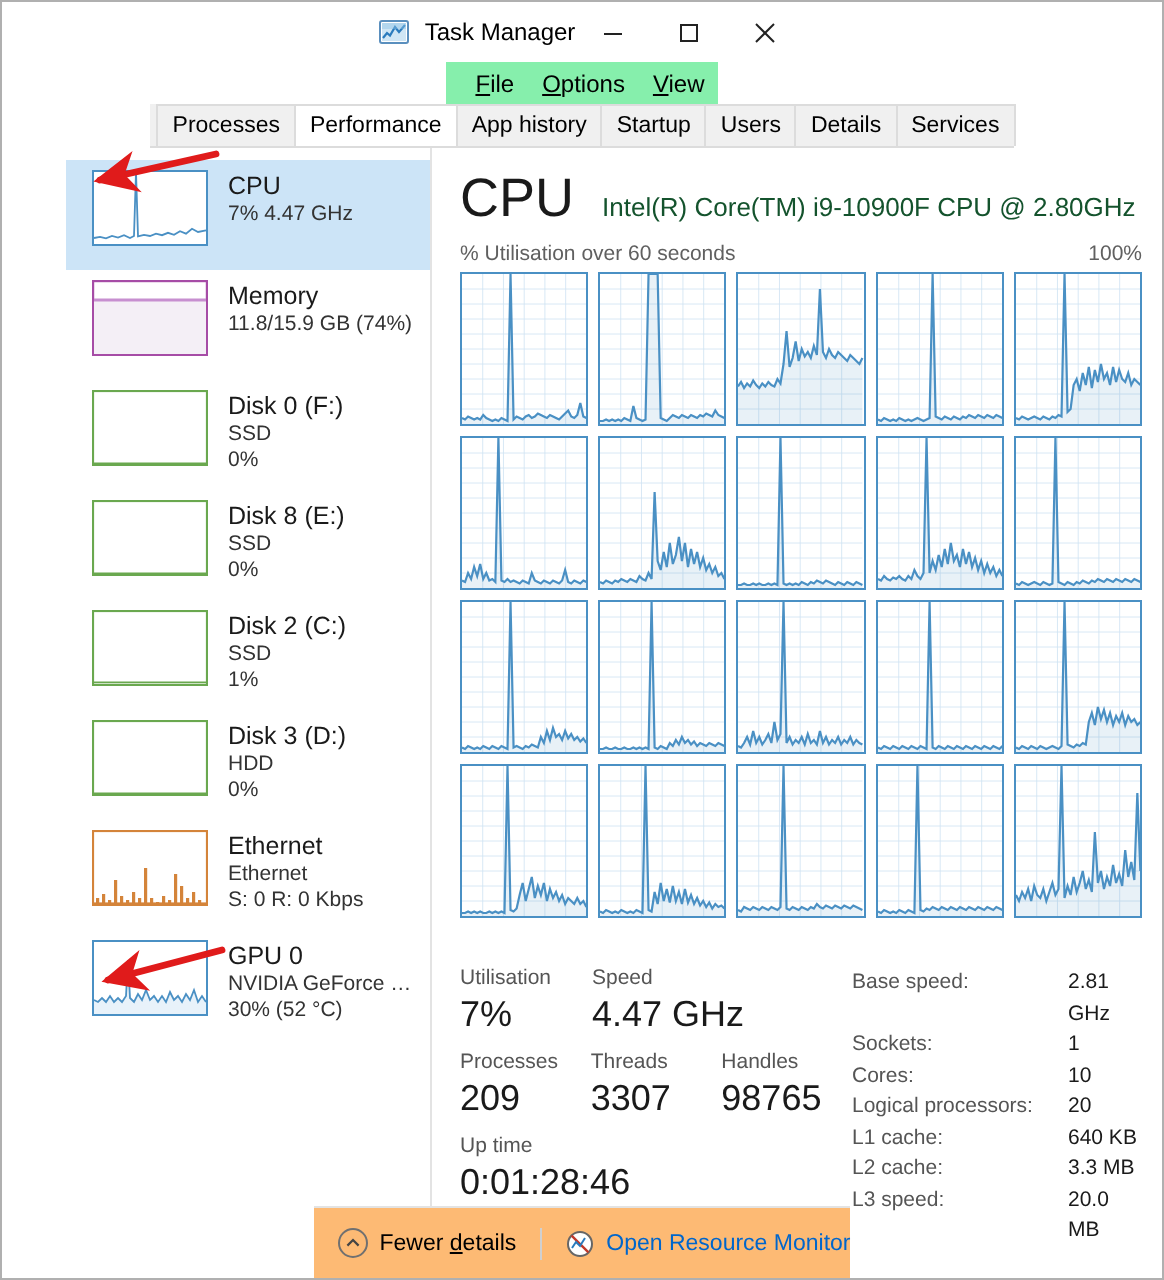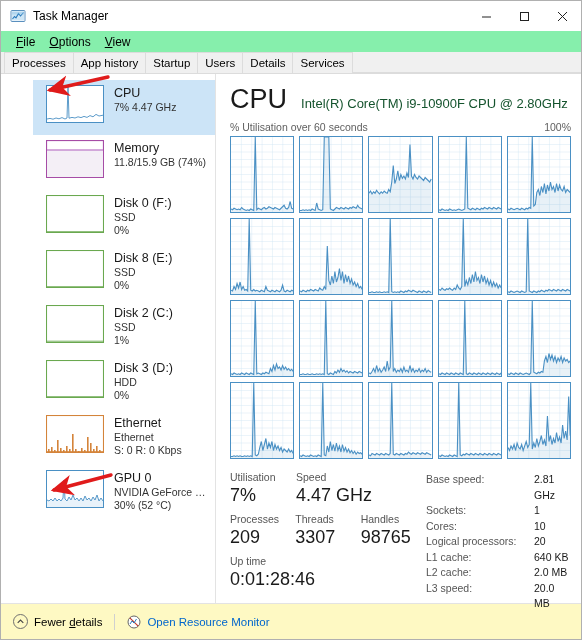--- a/index.html
+++ b/index.html
@@ -11,20 +11,21 @@
     font-family: "Liberation Sans", sans-serif;
     -webkit-font-smoothing: antialiased;
   }
   #app {
     position: relative;
     width: 582px; height: 640px;
     background: #ffffff;
     border: 1px solid #b0b0b0;
     display: flex;
     flex-direction: column;
+    align-items: center;
   }
 
   
   .titlebar {
     height: 30px;
     display: flex;
     align-items: center;
     background: #ffffff;
     flex: 0 0 auto;
   }
@@ -198,21 +199,21 @@
     border: 1px solid #4a90c4;
     background: #ffffff;
     position: relative;
     overflow: hidden;
   }
   .cpu-cell svg { display: block; width: 100%; height: 100%; }
 
   
   .stats {
     display: flex;
-    margin-top: 12px;
+    margin-top: 24px;
     padding-right: 4px;
   }
   .stats-left { width: 196px; flex: 0 0 196px; }
   .stat-row { display: flex; margin-bottom: 7px; }
   .stat-block { width: 66px; }
   .stat-block.wide { width: 108px; }
   .stat-label {
     font-size: 10.5px;
     color: #555;
     line-height: 13px;
@@ -237,21 +238,21 @@
   }
 
   
   .statusbar {
     height: 36px;
     flex: 0 0 auto;
     border-top: 1px solid #e3e3e3;
     display: flex;
     align-items: center;
     padding-left: 12px;
-    background: #fef9c3;
+    background: #fdba74;
   }
   .fewer {
     display: flex;
     align-items: center;
     font-size: 11.5px;
     color: #000;
   }
   .chev-circle {
     width: 15px; height: 15px;
     border: 1px solid #707070;
@@ -317,20 +318,21 @@
   </div>
 
   <div class="menubar">
     <div class="menuitem"><u>F</u><span>ile</span></div>
     <div class="menuitem"><u>O</u><span>ptions</span></div>
     <div class="menuitem"><u>V</u><span>iew</span></div>
   </div>
 
   <div class="tabstrip">
     <div class="tab">Processes</div>
+    <div class="tab active">Performance</div>
     <div class="tab">App history</div>
     <div class="tab">Startup</div>
     <div class="tab">Users</div>
     <div class="tab">Details</div>
     <div class="tab">Services</div>
     <div class="tabstrip-fill"></div>
   </div>
 
   <div class="body">
 
@@ -938,21 +940,21 @@
             <div class="sp-row">
               <div class="sp-key">Logical processors:</div>
               <div class="sp-val">20</div>
             </div>
             <div class="sp-row">
               <div class="sp-key">L1 cache:</div>
               <div class="sp-val">640 KB</div>
             </div>
             <div class="sp-row">
               <div class="sp-key">L2 cache:</div>
-              <div class="sp-val">2.0 MB</div>
+              <div class="sp-val">3.3 MB</div>
             </div>
             <div class="sp-row">
               <div class="sp-key">L3 speed:</div>
               <div class="sp-val">20.0 MB</div>
             </div>
           </div>
       </div>
     </div>
   </div>
 

